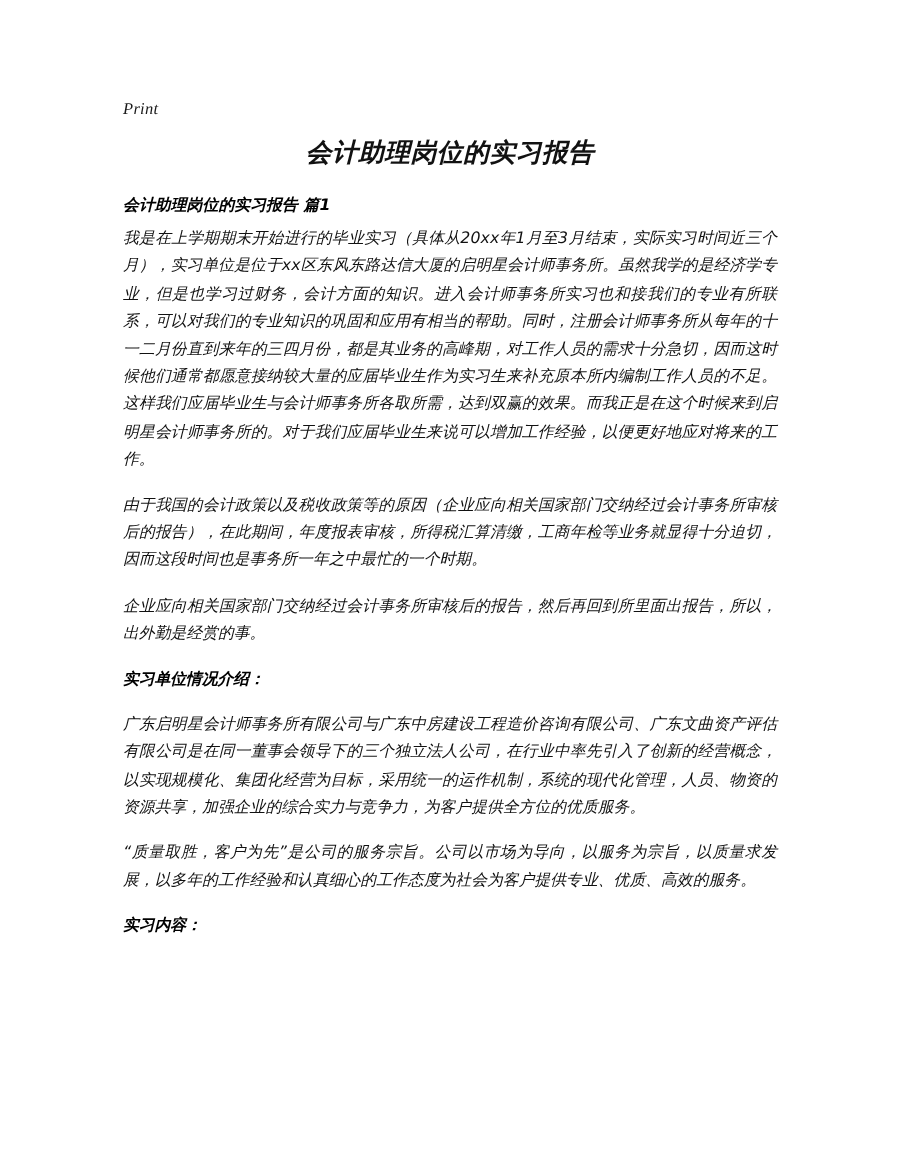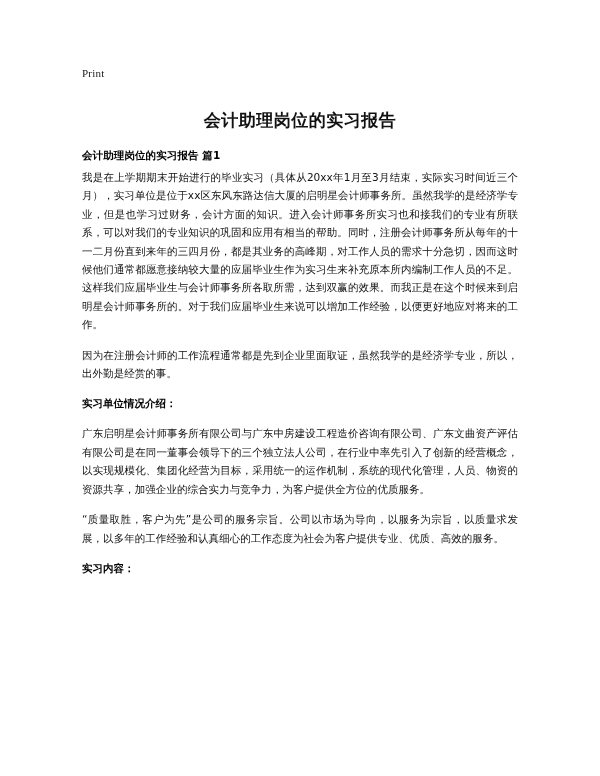--- a/index.html
+++ b/index.html
@@ -18,37 +18,38 @@
   }
 
   .page {
     position: absolute;
     top: 0;
     left: 0;
     width: 600px;
     height: 776px;
     background: #ffffff;
     box-sizing: border-box;
+    font-style: italic;
   }
 
   .print-label {
     position: absolute;
     left: 82px;
     top: 67px;
     font-family: "Liberation Serif", "DejaVu Serif", serif;
     font-size: 11px;
     line-height: 13px;
     color: #1a1a1a;
     letter-spacing: 0.2px;
   }
 
   .doc-body {
     position: absolute;
     left: 82px;
-    top: 108px;
+    top: 90px;
     width: 436px;
   }
 
   .doc-title {
     font-size: 17px;
     font-weight: bold;
     text-align: center;
     line-height: 24px;
     margin: 0 0 14px 0;
     letter-spacing: 0.5px;
@@ -99,22 +100,23 @@
 
   <div class="doc-body">
 
     <h1 class="doc-title">会计助理岗位的实习报告</h1>
 
 
     <p class="section-title">会计助理岗位的实习报告 篇1</p>
 
     <p class="para">我是在上学期期末开始进行的毕业实习（具体从20xx年1月至3月结束，实际实习时间近三个月），实习单位是位于xx区东风东路达信大厦的启明星会计师事务所。虽然我学的是经济学专业，但是也学习过财务，会计方面的知识。进入会计师事务所实习也和接我们的专业有所联系，可以对我们的专业知识的巩固和应用有相当的帮助。同时，注册会计师事务所从每年的十一二月份直到来年的三四月份，都是其业务的高峰期，对工作人员的需求十分急切，因而这时候他们通常都愿意接纳较大量的应届毕业生作为实习生来补充原本所内编制工作人员的不足。这样我们应届毕业生与会计师事务所各取所需，达到双赢的效果。而我正是在这个时候来到启明星会计师事务所的。对于我们应届毕业生来说可以增加工作经验，以便更好地应对将来的工作。</p>
 
+    <p class="para">由于我国的会计政策以及税收政策等的原因（企业应向相关国家部门交纳经过会计事务所审核后的报告），在此期间，年度报表审核，所得税汇算清缴，工商年检等业务就显得十分迫切，因而这段时间也是事务所一年之中最忙的一个时期。</p>
 
-    <p class="para">因为在注册会计师的工作流程通常都是先到企业里面取证，虽然我学的是经济学专业，所以，出外勤是经赏的事。</p>
+    <p class="para">企业应向相关国家部门交纳经过会计事务所审核后的报告，然后再回到所里面出报告，所以，出外勤是经赏的事。</p>
 
     <p class="heading-inline">实习单位情况介绍：</p>
 
     <p class="para">广东启明星会计师事务所有限公司与广东中房建设工程造价咨询有限公司、广东文曲资产评估有限公司是在同一董事会领导下的三个独立法人公司，在行业中率先引入了创新的经营概念，以实现规模化、集团化经营为目标，采用统一的运作机制，系统的现代化管理，人员、物资的资源共享，加强企业的综合实力与竞争力，为客户提供全方位的优质服务。</p>
 
 
     <p class="para">“质量取胜，客户为先”是公司的服务宗旨。公司以市场为导向，以服务为宗旨，以质量求发展，以多年的工作经验和认真细心的工作态度为社会为客户提供专业、优质、高效的服务。</p>
 
     <p class="heading-inline">实习内容：</p>
 

